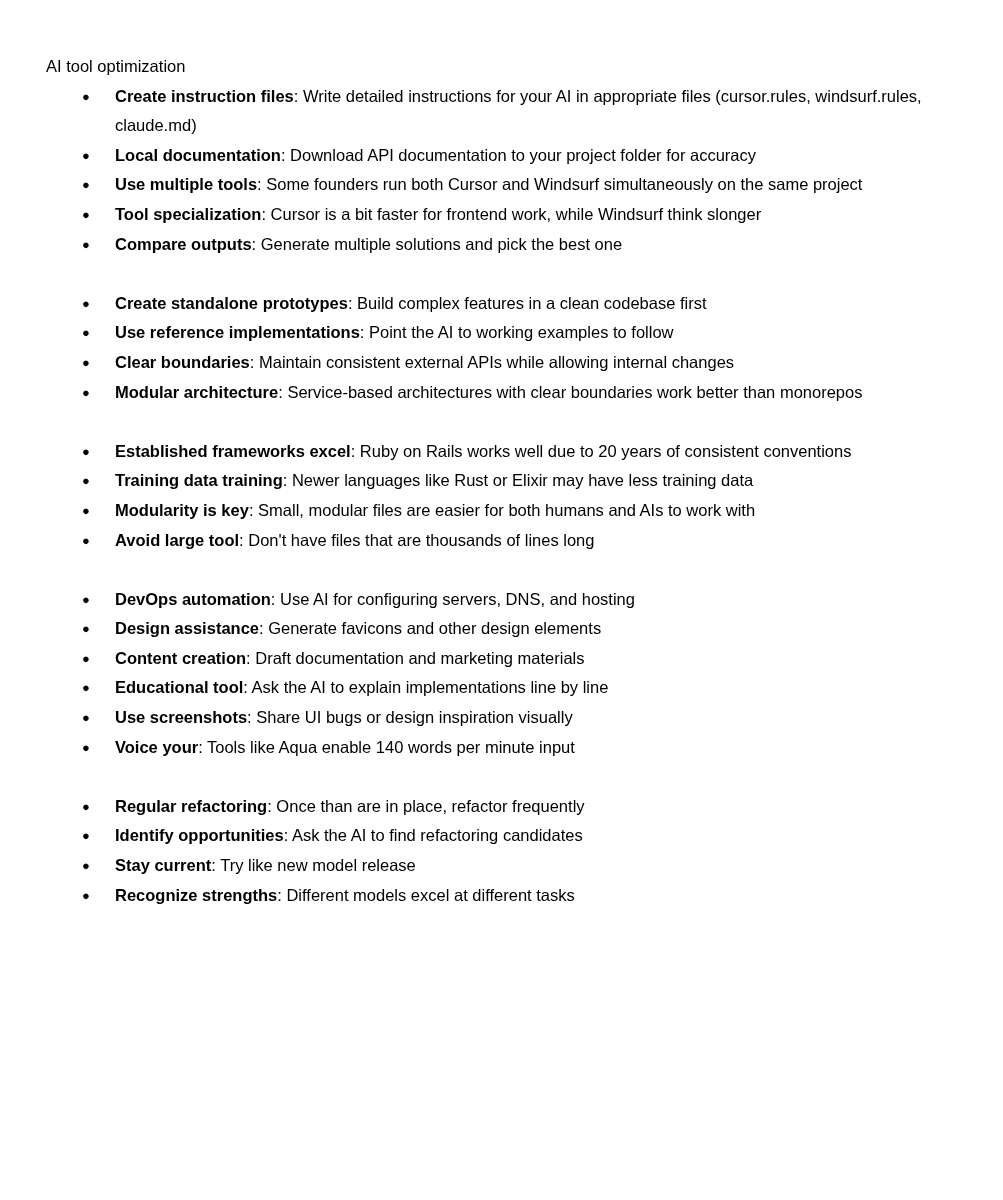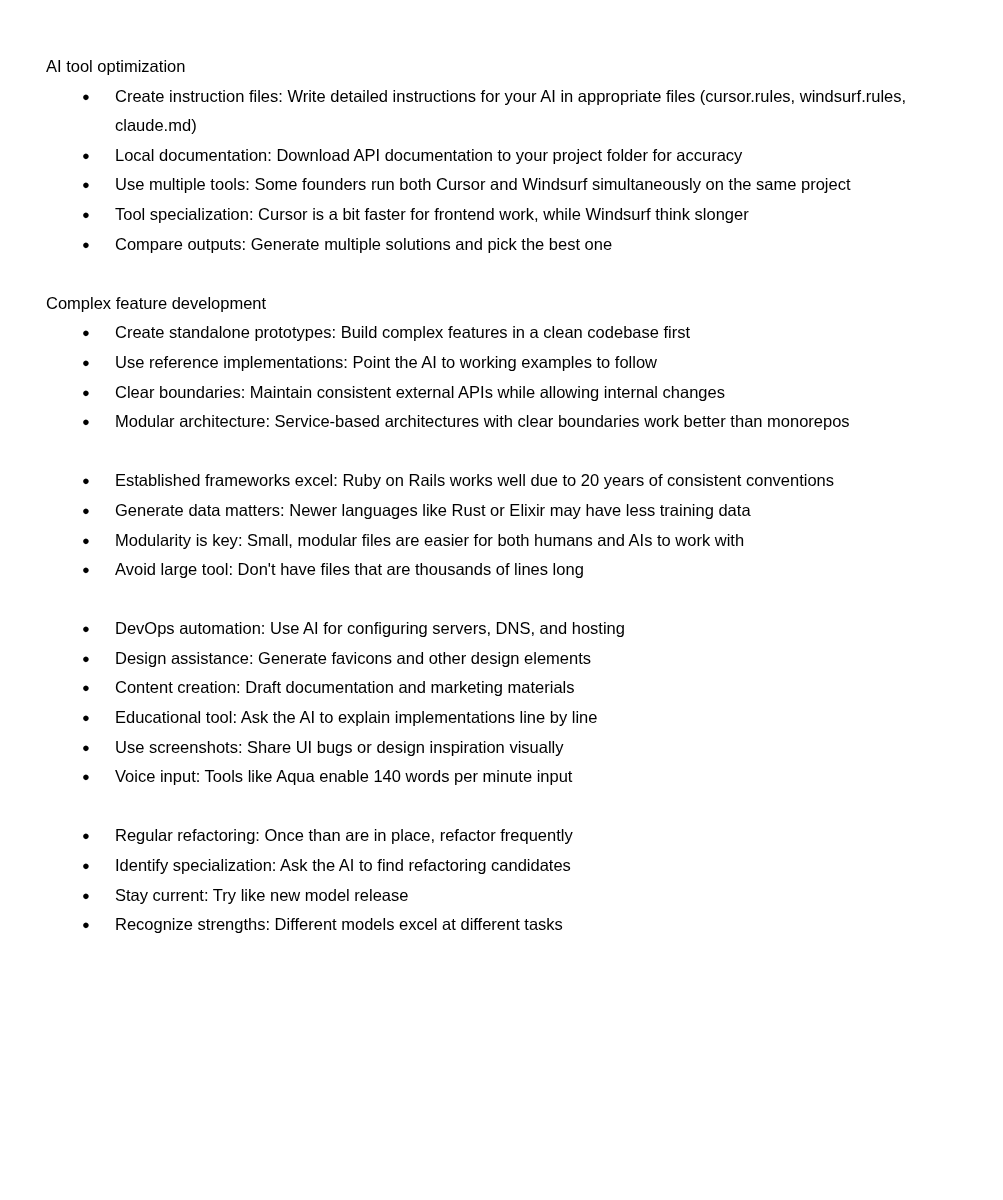--- a/index.html
+++ b/index.html
@@ -40,21 +40,21 @@
     color: #000000;
   }
   .bullet-marker {
     position: absolute;
     left: -33px;
     top: 0;
     font-size: 13px;
     line-height: 29.6px;
     color: #000000;
   }
-  .bullet-term { font-weight: 400; }
+  .bullet-term { font-weight: 700; }
   .bullet-desc { font-weight: 400; }
 </style>
 </head>
 <body>
 
 <div class="doc">
   <div class="section">
     <h2 class="section-heading">AI tool optimization</h2>
     <ul class="bullet-list">
   <li class="bullet-item">
@@ -78,21 +78,20 @@
   </li>
 
   <li class="bullet-item">
     <span class="bullet-marker">●</span>
     <span class="bullet-term">Compare outputs</span><span class="bullet-desc">: Generate multiple solutions and pick the best one</span>
   </li>
 </ul>
   </div>
 
   <div class="section">
-    <h2 class="section-heading">Complex feature development</h2>
     <ul class="bullet-list">
   <li class="bullet-item">
     <span class="bullet-marker">●</span>
     <span class="bullet-term">Create standalone prototypes</span><span class="bullet-desc">: Build complex features in a clean codebase first</span>
   </li>
 
   <li class="bullet-item">
     <span class="bullet-marker">●</span>
     <span class="bullet-term">Use reference implementations</span><span class="bullet-desc">: Point the AI to working examples to follow</span>
   </li>
@@ -111,21 +110,21 @@
 
   <div class="section">
     <ul class="bullet-list">
   <li class="bullet-item">
     <span class="bullet-marker">●</span>
     <span class="bullet-term">Established frameworks excel</span><span class="bullet-desc">: Ruby on Rails works well due to 20 years of consistent conventions</span>
   </li>
 
   <li class="bullet-item">
     <span class="bullet-marker">●</span>
-    <span class="bullet-term">Generate data matters</span><span class="bullet-desc">: Newer languages like Rust or Elixir may have less training data</span>
+    <span class="bullet-term">Training data training</span><span class="bullet-desc">: Newer languages like Rust or Elixir may have less training data</span>
   </li>
 
   <li class="bullet-item">
     <span class="bullet-marker">●</span>
     <span class="bullet-term">Modularity is key</span><span class="bullet-desc">: Small, modular files are easier for both humans and AIs to work with</span>
   </li>
 
   <li class="bullet-item">
     <span class="bullet-marker">●</span>
     <span class="bullet-term">Avoid large tool</span><span class="bullet-desc">: Don't have files that are thousands of lines long</span>
@@ -155,35 +154,35 @@
     <span class="bullet-term">Educational tool</span><span class="bullet-desc">: Ask the AI to explain implementations line by line</span>
   </li>
 
   <li class="bullet-item">
     <span class="bullet-marker">●</span>
     <span class="bullet-term">Use screenshots</span><span class="bullet-desc">: Share UI bugs or design inspiration visually</span>
   </li>
 
   <li class="bullet-item">
     <span class="bullet-marker">●</span>
-    <span class="bullet-term">Voice input</span><span class="bullet-desc">: Tools like Aqua enable 140 words per minute input</span>
+    <span class="bullet-term">Voice your</span><span class="bullet-desc">: Tools like Aqua enable 140 words per minute input</span>
   </li>
 </ul>
   </div>
 
   <div class="section">
     <ul class="bullet-list">
   <li class="bullet-item">
     <span class="bullet-marker">●</span>
     <span class="bullet-term">Regular refactoring</span><span class="bullet-desc">: Once than are in place, refactor frequently</span>
   </li>
 
   <li class="bullet-item">
     <span class="bullet-marker">●</span>
-    <span class="bullet-term">Identify specialization</span><span class="bullet-desc">: Ask the AI to find refactoring candidates</span>
+    <span class="bullet-term">Identify opportunities</span><span class="bullet-desc">: Ask the AI to find refactoring candidates</span>
   </li>
 
   <li class="bullet-item">
     <span class="bullet-marker">●</span>
     <span class="bullet-term">Stay current</span><span class="bullet-desc">: Try like new model release</span>
   </li>
 
   <li class="bullet-item">
     <span class="bullet-marker">●</span>
     <span class="bullet-term">Recognize strengths</span><span class="bullet-desc">: Different models excel at different tasks</span>

